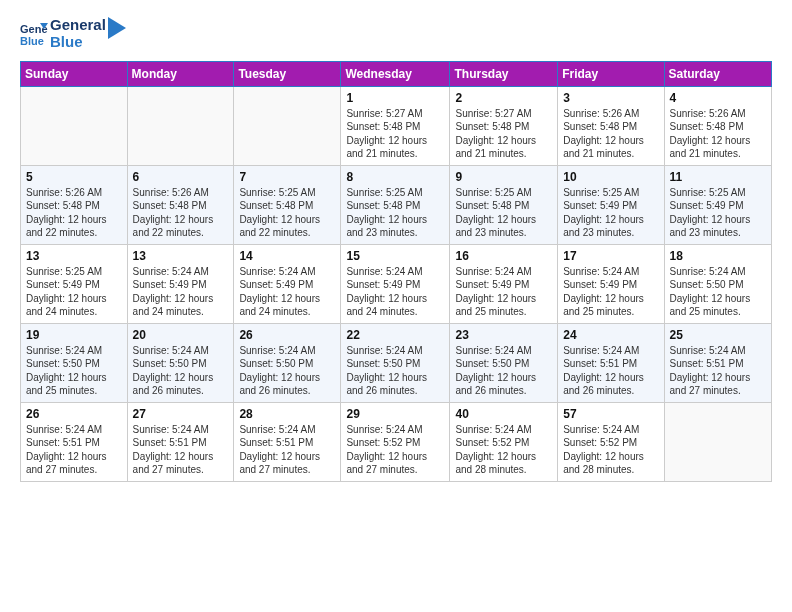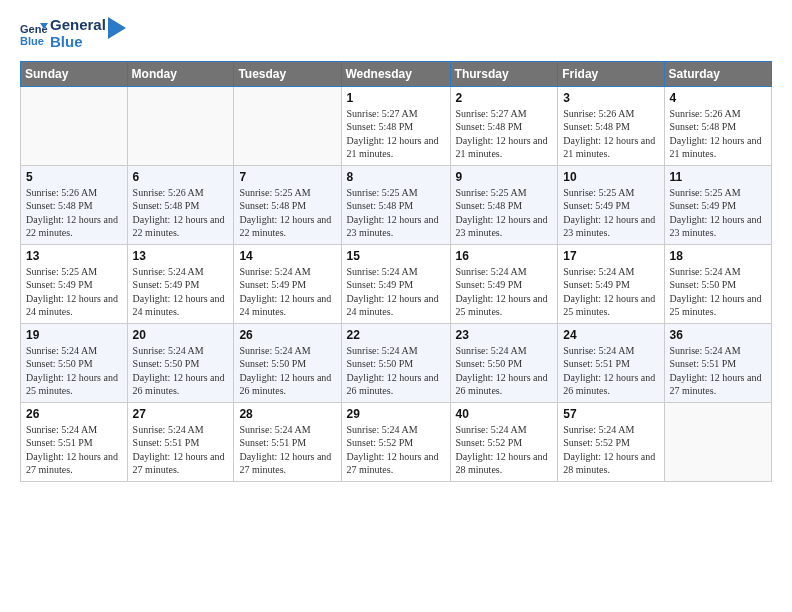--- a/index.html
+++ b/index.html
@@ -39,21 +39,21 @@
     .subtitle {
       font-size: 14px;
       color: #333;
     }
     .calendar {
       width: 100%;
       border-collapse: collapse;
       font-size: 10.5px;
     }
     .calendar th {
-      background: #737373;
+      background: #a21caf;
       color: #fff;
       padding: 5px 4px;
       text-align: left;
       font-size: 12px;
       border: 1px solid #2a7ac7;
     }
     .calendar td {
       border: 1px solid #ccc;
       vertical-align: top;
       padding: 4px 5px;
@@ -67,21 +67,20 @@
     .day-num {
       font-weight: bold;
       font-size: 12px;
       color: #111;
       margin-bottom: 2px;
     }
     .day-info {
       color: #333;
       font-size: 10px;
       line-height: 1.35;
-      font-family: Liberation Serif, serif;
     }
     .empty-cell {
       background: #f9f9f9 !important;
     }
   </style>
 </head>
 <body>
 
 <div class="page">
   <div class="header">
@@ -219,21 +218,21 @@
           </td>
           <td>
             <div class="day-num">23</div>
             <div class="day-info">Sunrise: 5:24 AM<br>Sunset: 5:50 PM<br>Daylight: 12 hours and 26 minutes.</div>
           </td>
           <td>
             <div class="day-num">24</div>
             <div class="day-info">Sunrise: 5:24 AM<br>Sunset: 5:51 PM<br>Daylight: 12 hours and 26 minutes.</div>
           </td>
           <td>
-            <div class="day-num">36</div>
+            <div class="day-num">25</div>
             <div class="day-info">Sunrise: 5:24 AM<br>Sunset: 5:51 PM<br>Daylight: 12 hours and 27 minutes.</div>
           </td>
         </tr>
         <tr>
           <td>
             <div class="day-num">26</div>
             <div class="day-info">Sunrise: 5:24 AM<br>Sunset: 5:51 PM<br>Daylight: 12 hours and 27 minutes.</div>
           </td>
           <td>
             <div class="day-num">27</div>

